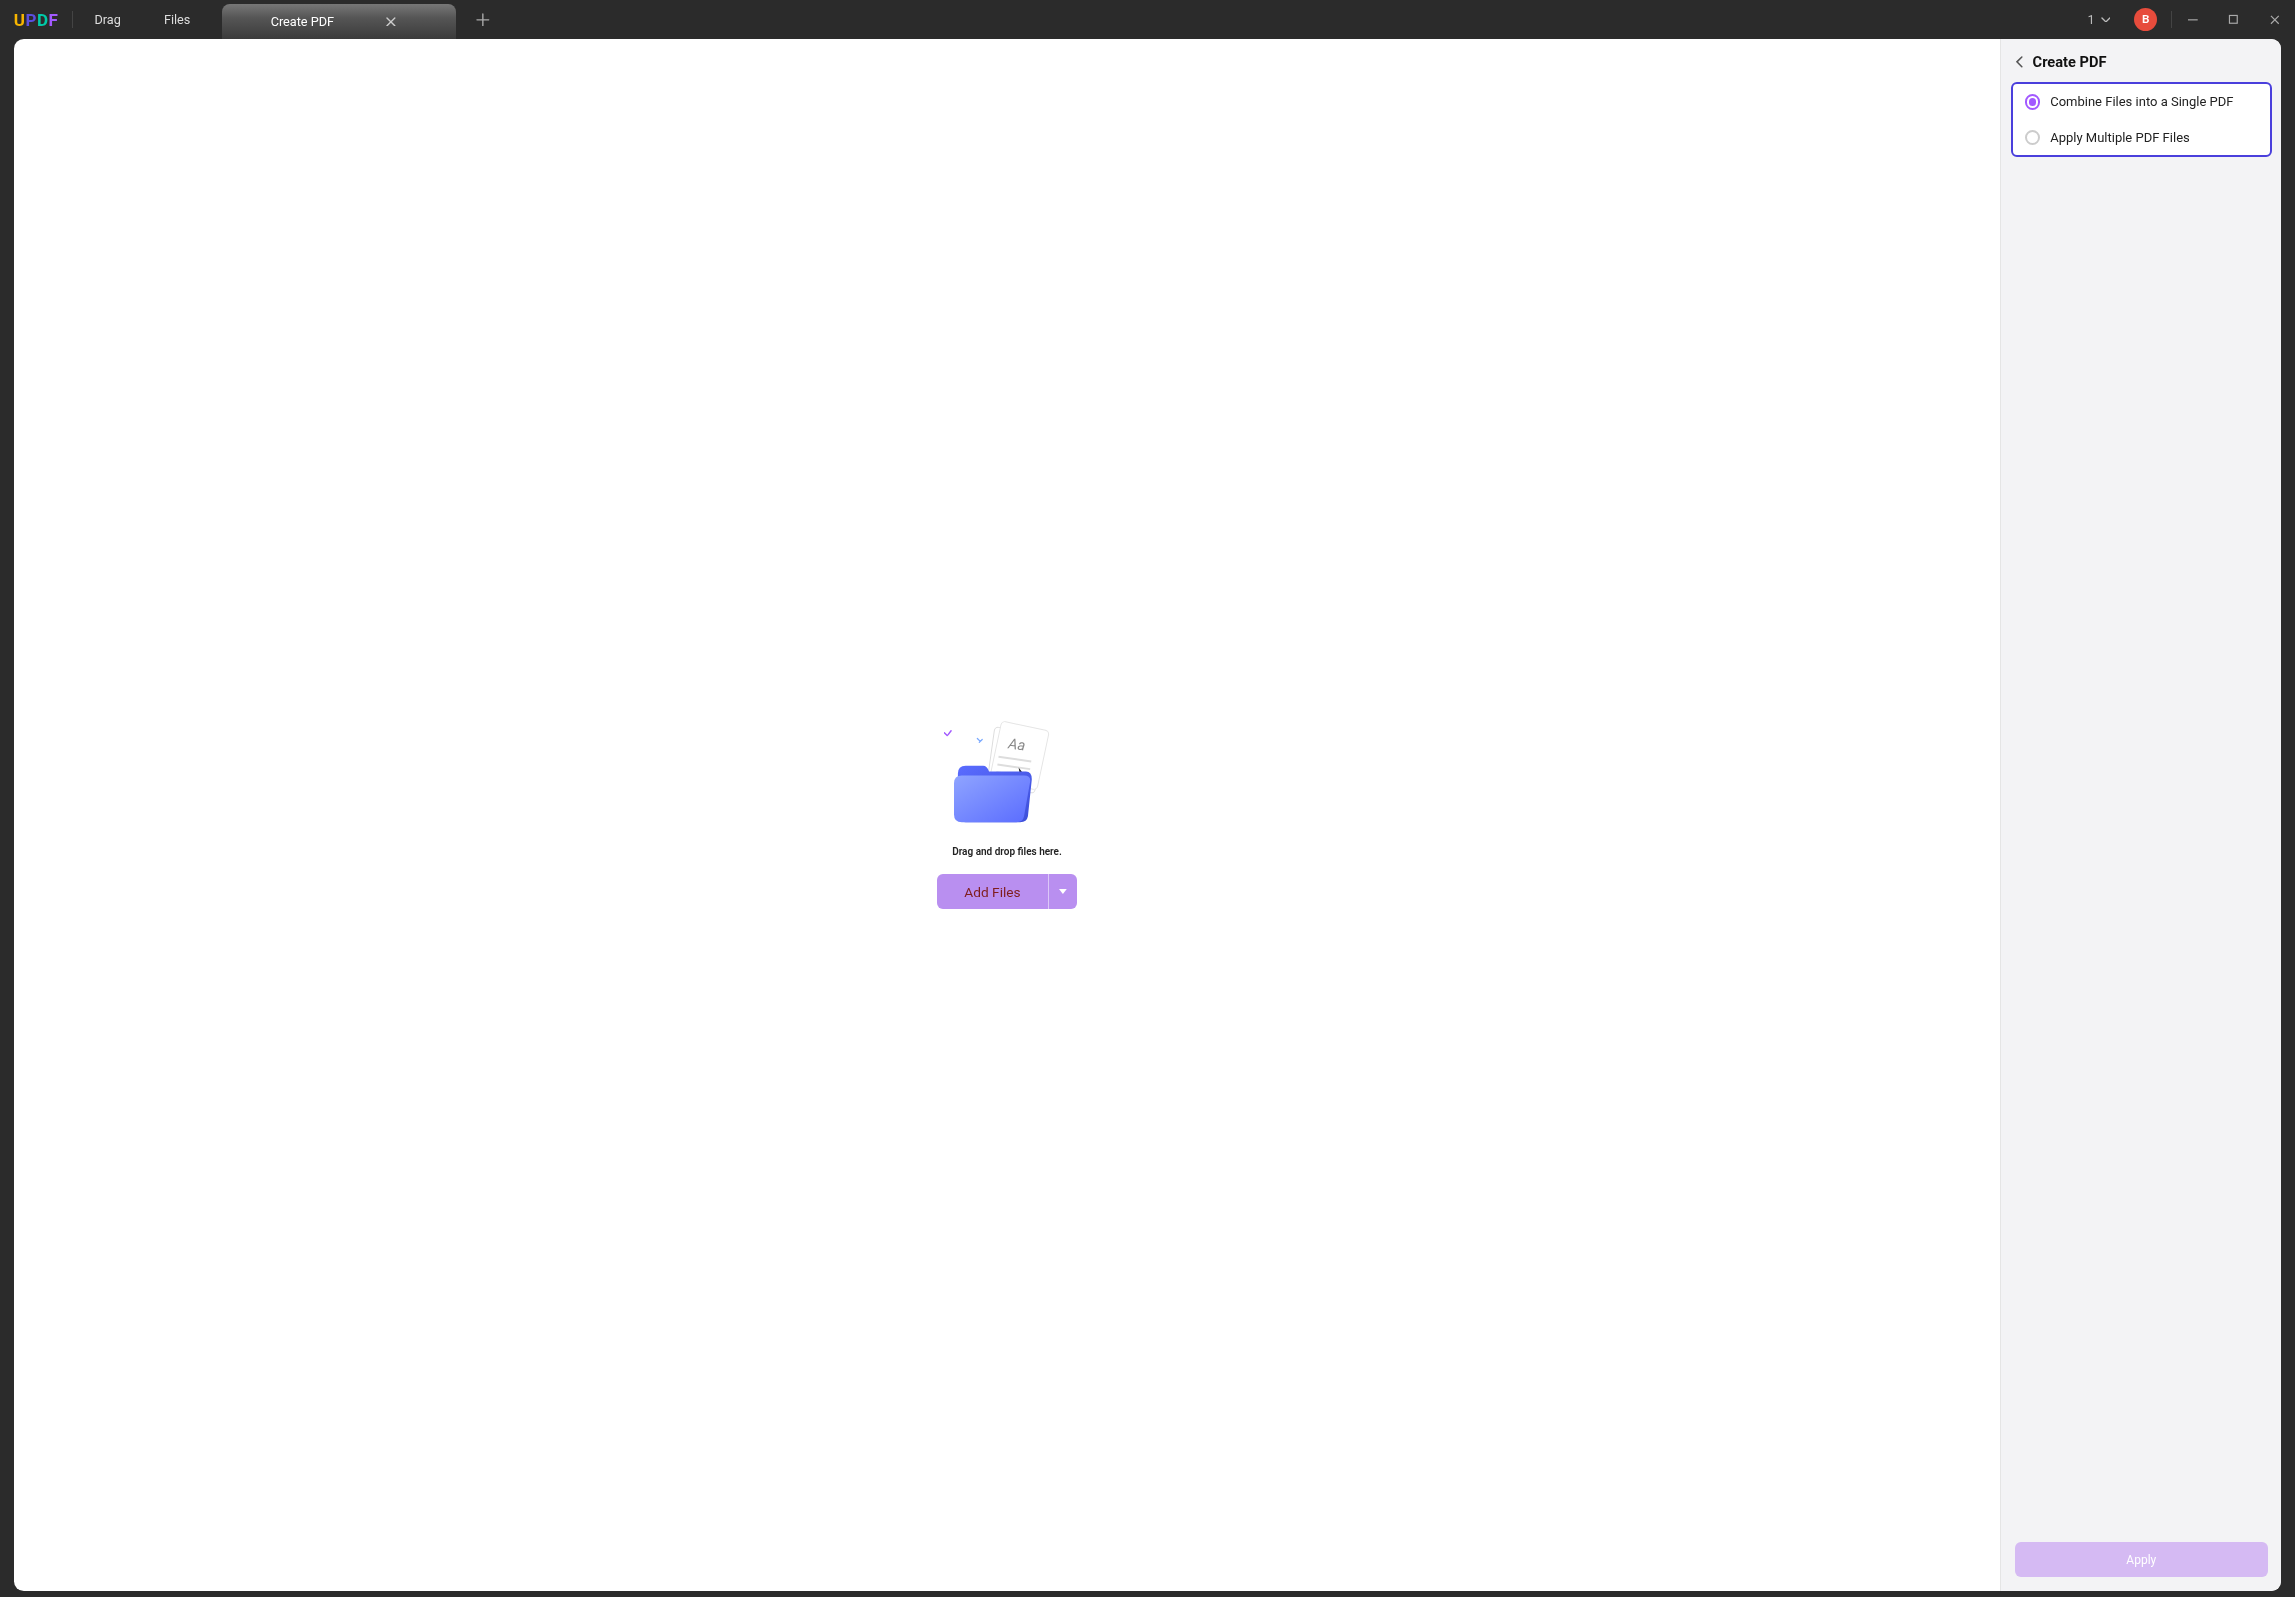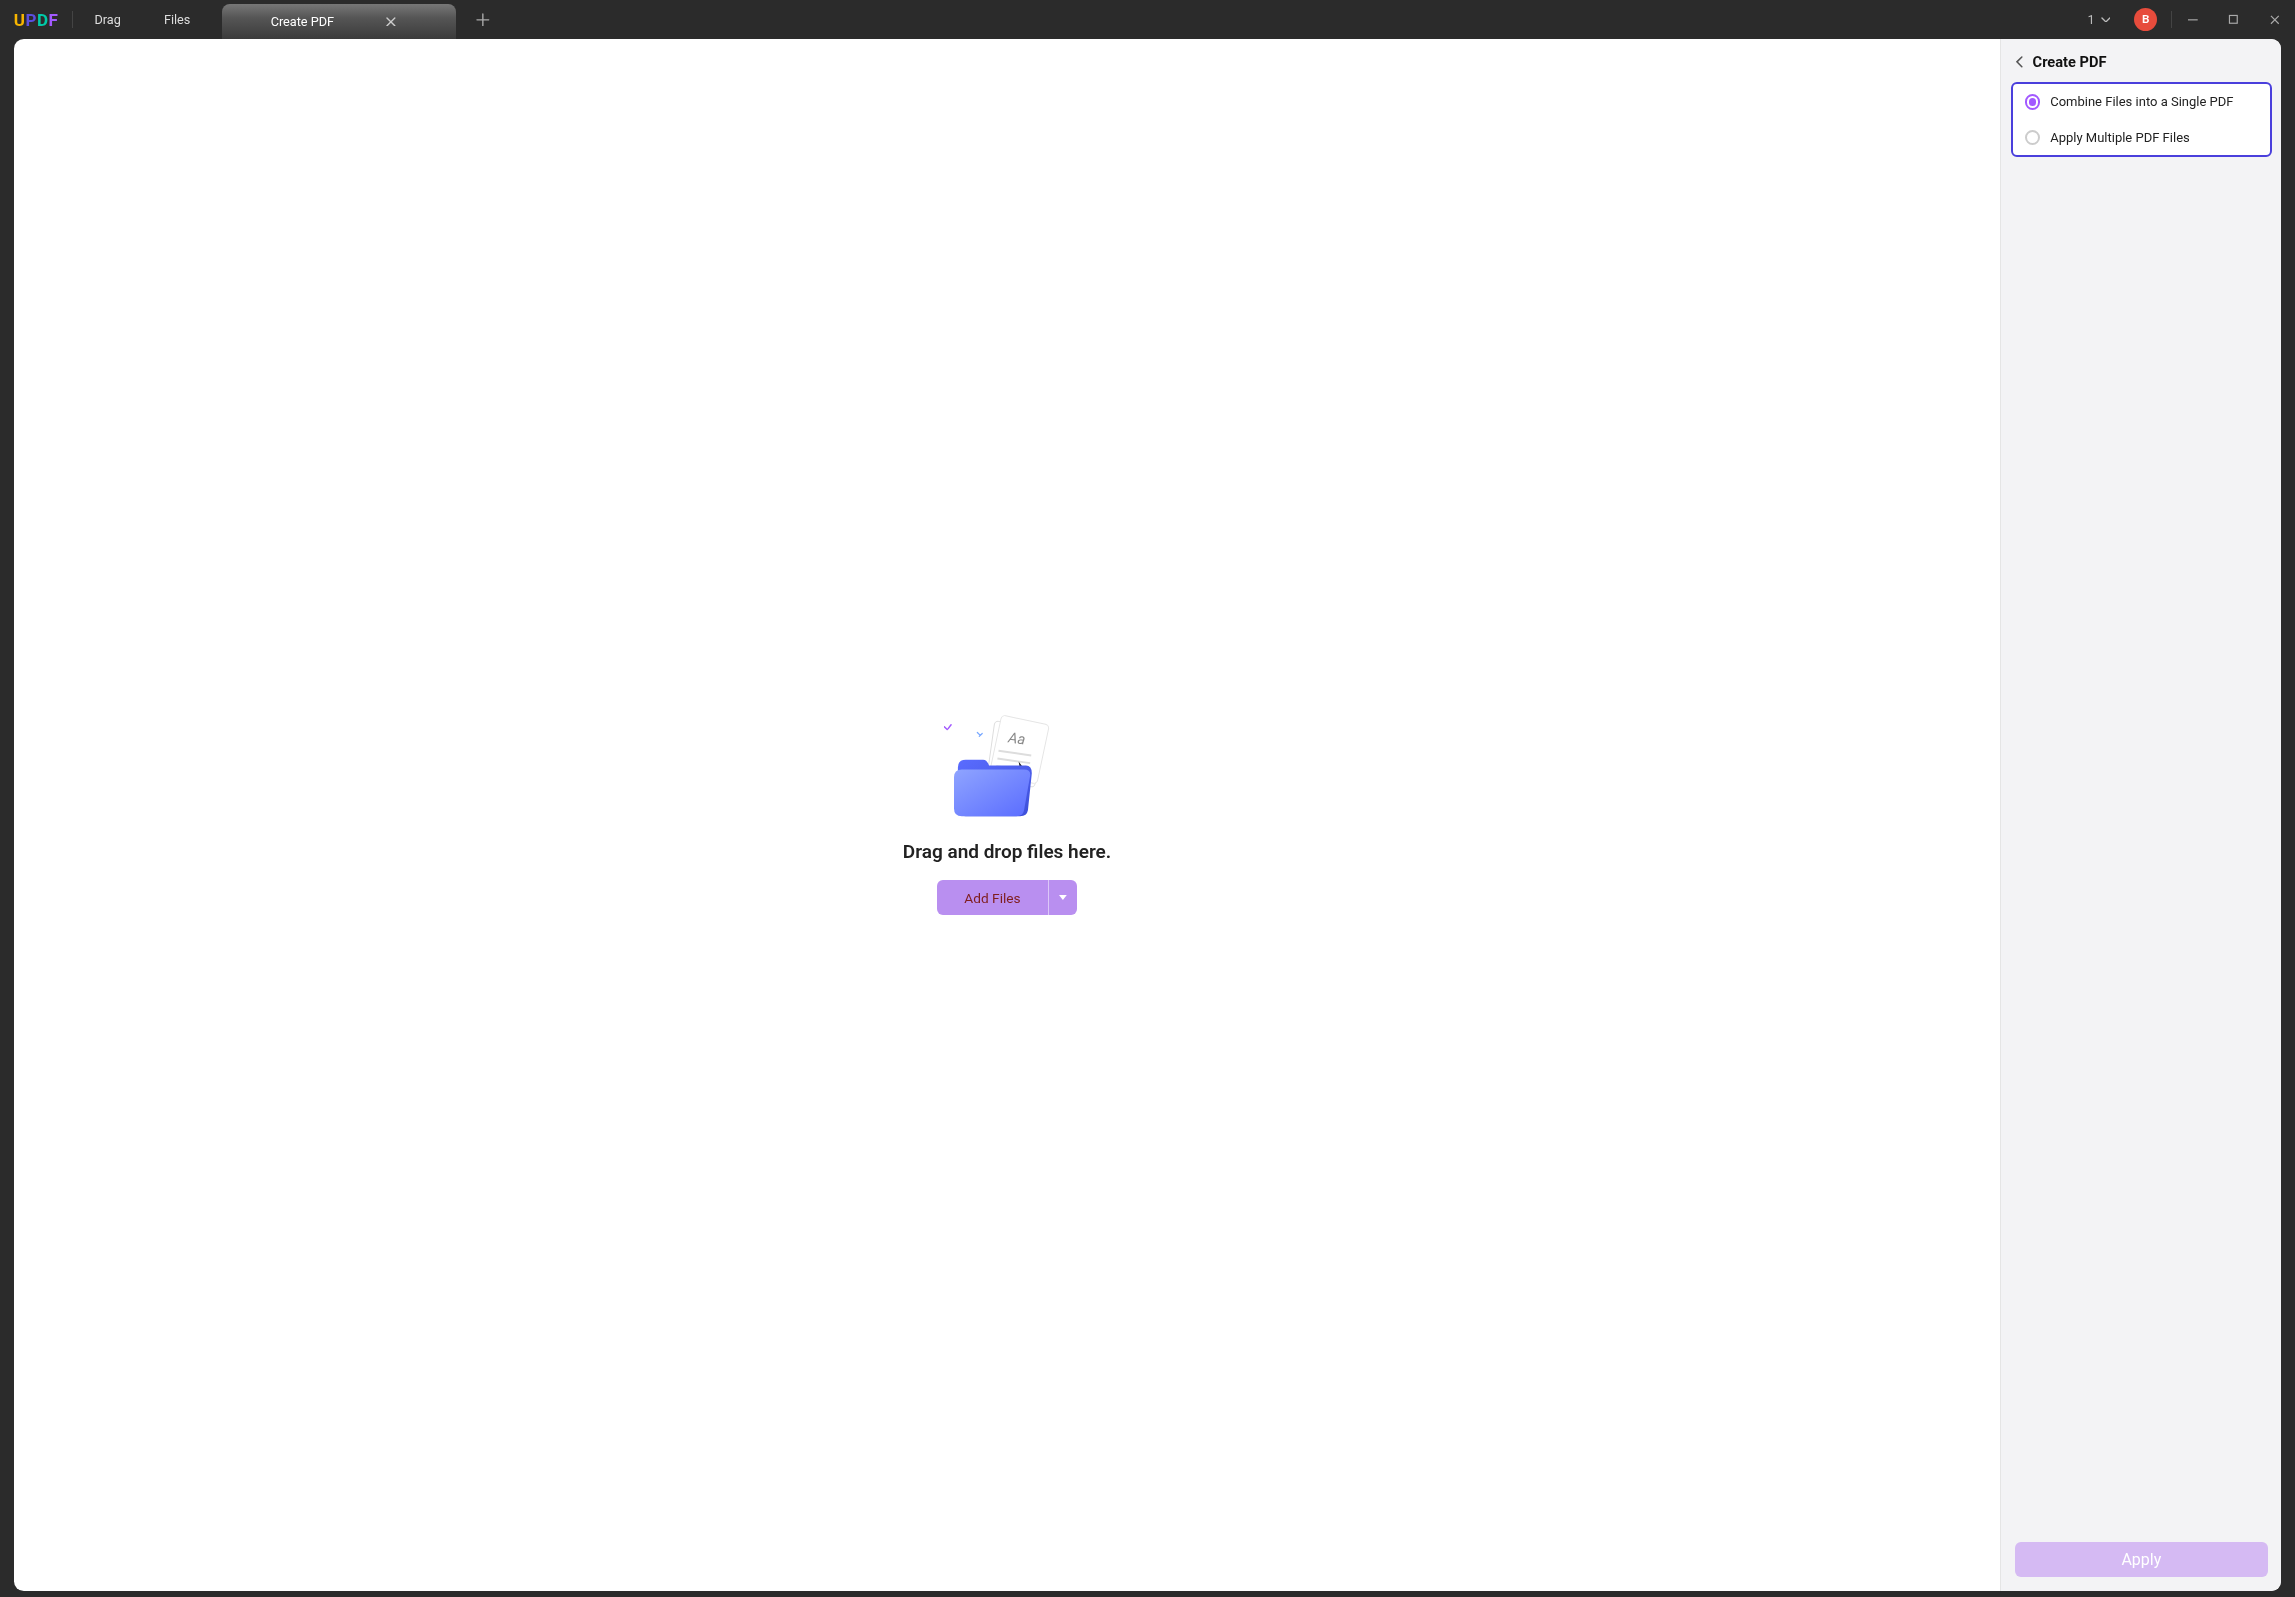--- a/index.html
+++ b/index.html
@@ -136,21 +136,21 @@
       gap: 17.6px;
     }
     .illustration {
       width: 127px;
       height: 107px;
       position: relative;
     }
     .drop-text {
       color: #222;
       font-weight: 600;
-      font-size: 19px;
+      font-size: 10px;
     }
     .add-btn {
       display: flex;
       align-items: center;
       background: #b98ff0;
       color: #7f1d1d;
       border-radius: 5.9px;
       height: 35px;
       overflow: hidden;
       cursor: pointer;
@@ -228,21 +228,21 @@
     .side-spacer { flex: 1; }
     .apply-btn {
       margin: 13.7px;
       height: 35px;
       background: #d5baf3;
       color: #fff;
       border-radius: 5.9px;
       display: flex;
       align-items: center;
       justify-content: center;
-      font-size: 16px;
+      font-size: 12px;
       cursor: pointer;
     }
   </style>
 </head>
 <body>
 
 <div class="titlebar">
   <div class="logo">
     <span>U</span><span>P</span><span>D</span><span>F</span>
   </div>

